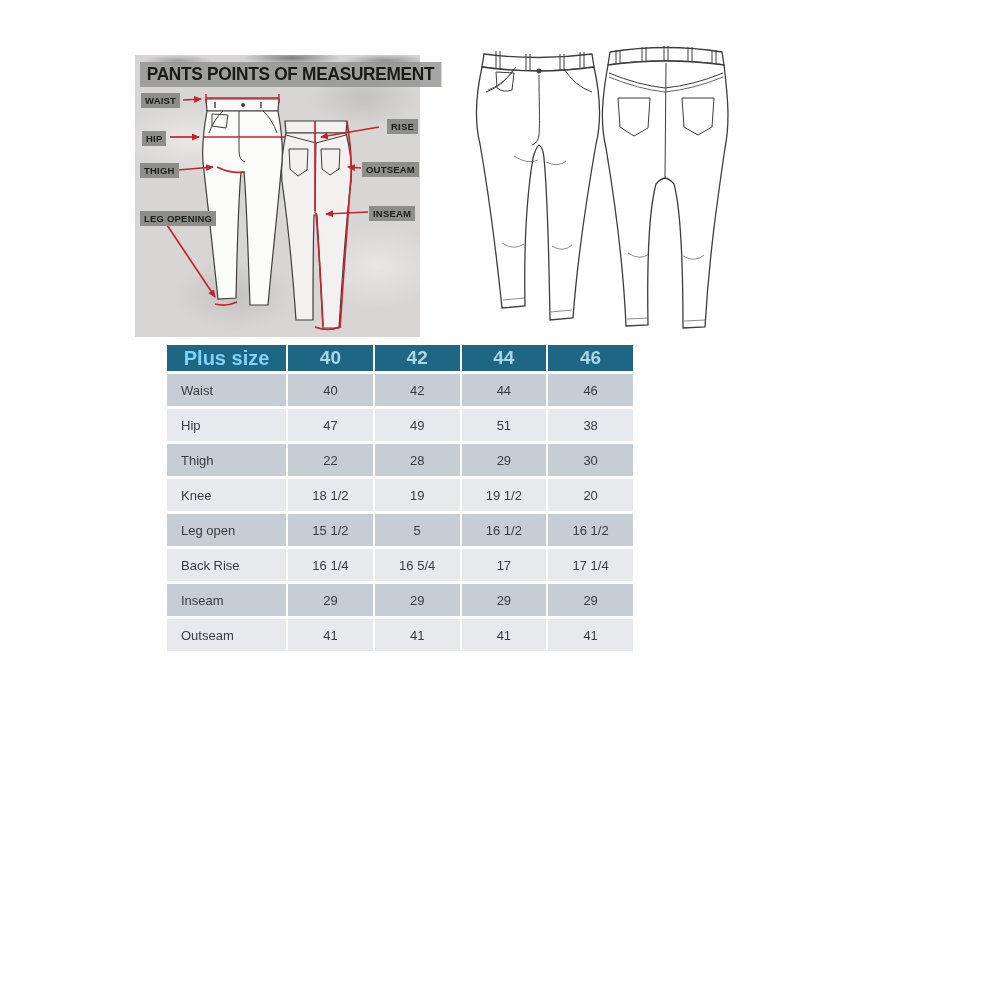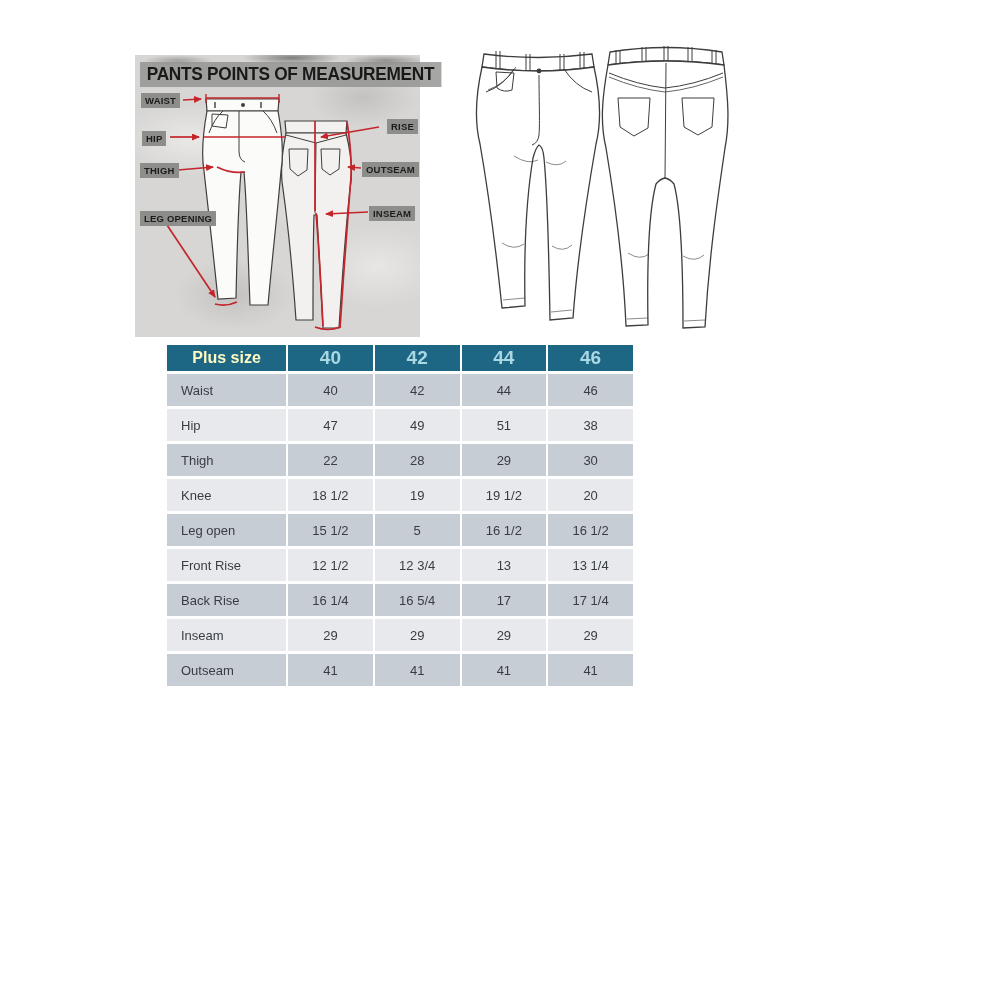--- a/index.html
+++ b/index.html
@@ -33,21 +33,21 @@
   .lab-inseam{left:234px;top:151px;}
   .measure-svg{position:absolute;left:0;top:0;}
 
   
   .flats{position:absolute;left:468px;top:38px;width:268px;height:300px;}
 
   
   .size-table-wrap{position:absolute;left:165px;top:342px;width:470px;}
   table.size-table{width:100%;border-collapse:separate;border-spacing:2px 3px;}
   table.size-table th{height:24px;background:#1d6684;font-weight:700;}
-  th.plus-size{font-size:16px;color:#fef9c3;text-align:center;}
+  th.plus-size{font-size:20px;color:#7dd3fc;text-align:center;}
   th.size-col{font-size:19px;color:#a9d7e3;text-align:center;font-weight:600;}
   table.size-table td{height:30px;font-size:13px;color:#383d43;}
   td.row-label{text-align:left;padding-left:14px;}
   td.row-val{text-align:center;}
   tbody tr:nth-child(odd) td{background:#c7cdd4;}
   tbody tr:nth-child(even) td{background:#e7e9ed;}
 </style>
 </head>
 <body>
 
@@ -224,27 +224,20 @@
           <td class="row-val">20</td>
         </tr>
         <tr>
           <td class="row-label">Leg open</td>
           <td class="row-val">15 1/2</td>
           <td class="row-val">5</td>
           <td class="row-val">16 1/2</td>
           <td class="row-val">16 1/2</td>
         </tr>
         <tr>
-          <td class="row-label">Front Rise</td>
-          <td class="row-val">12 1/2</td>
-          <td class="row-val">12 3/4</td>
-          <td class="row-val">13</td>
-          <td class="row-val">13 1/4</td>
-        </tr>
-        <tr>
           <td class="row-label">Back Rise</td>
           <td class="row-val">16 1/4</td>
           <td class="row-val">16 5/4</td>
           <td class="row-val">17</td>
           <td class="row-val">17 1/4</td>
         </tr>
         <tr>
           <td class="row-label">Inseam</td>
           <td class="row-val">29</td>
           <td class="row-val">29</td>

